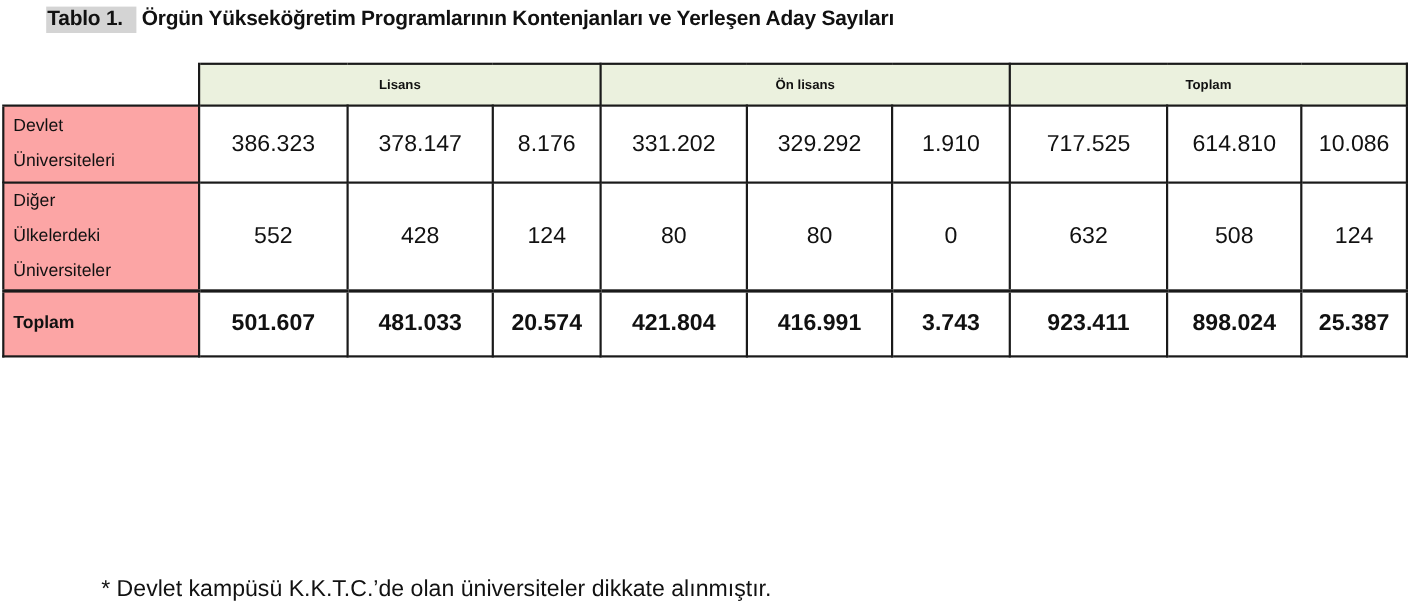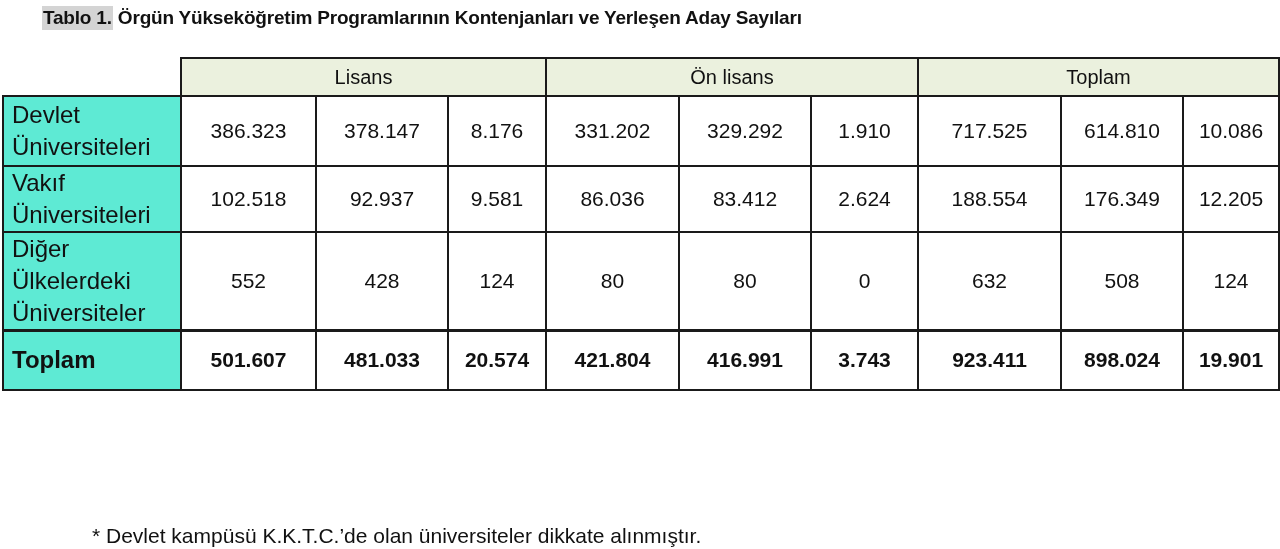--- a/index.html
+++ b/index.html
@@ -20,54 +20,54 @@
     left: 42px;
     top: 4px;
     font-size: 19px;
     font-weight: bold;
     line-height: 28px;
     white-space: nowrap;
     letter-spacing: -0.2px;
   }
   .title .tag {
     background: #d4d4d4;
-    padding: 1px 1px 2px 1px;
+    padding: 1px 12px 2px 1px;
   }
   table.data {
     position: absolute;
     left: 2px;
     top: 57px;
     border-collapse: collapse;
     table-layout: fixed;
     width: 1276px;
   }
   table.data td, table.data th {
     border: 2px solid #1a1a1a;
     padding: 0;
     text-align: center;
     vertical-align: middle;
     font-size: 21px;
     line-height: 24px;
   }
   table.data th {
     background: #ebf1de;
-    font-weight: normal;
-    font-size: 20px;
+    font-weight: bold;
+    font-size: 12px;
   }
   table.data td.empty-corner {
     border: none;
     border-right: 2px solid #1a1a1a;
     border-bottom: 2px solid #1a1a1a;
     background: #fff;
   }
   table.data td.row-label {
-    background: #5eead4;
+    background: #fca5a5;
     text-align: left;
     padding-left: 8px;
-    font-size: 24px;
+    font-size: 16px;
     line-height: 32px;
   }
   table.data tr.total-row td {
     font-weight: bold;
     border-top: 3px solid #1a1a1a;
   }
   table.data tr.total-row td.row-label {
     font-weight: bold;
   }
   .footnote {
@@ -116,35 +116,20 @@
     <td>378.147</td>
     <td>8.176</td>
     <td>331.202</td>
     <td>329.292</td>
     <td>1.910</td>
     <td>717.525</td>
     <td>614.810</td>
     <td>10.086</td>
   </tr>
 
-  <tr style="height:66px">
-    <td class="row-label">
-      <div>Vakıf</div>
-      <div>Üniversiteleri</div>
-    </td>
-    <td>102.518</td>
-    <td>92.937</td>
-    <td>9.581</td>
-    <td>86.036</td>
-    <td>83.412</td>
-    <td>2.624</td>
-    <td>188.554</td>
-    <td>176.349</td>
-    <td>12.205</td>
-  </tr>
 
 
   <tr style="height:98px">
     <td class="row-label">
       <div>Diğer</div>
       <div>Ülkelerdeki</div>
       <div>Üniversiteler</div>
     </td>
     <td>552</td>
     <td>428</td>
@@ -160,18 +145,18 @@
   <tr class="total-row" style="height:59px">
     <td class="row-label">Toplam</td>
     <td>501.607</td>
     <td>481.033</td>
     <td>20.574</td>
     <td>421.804</td>
     <td>416.991</td>
     <td>3.743</td>
     <td>923.411</td>
     <td>898.024</td>
-    <td>19.901</td>
+    <td>25.387</td>
   </tr>
 </tbody>
   </table>
 
 <div class="footnote">* Devlet kampüsü K.K.T.C.’de olan üniversiteler dikkate alınmıştır.</div>
 
 </body></html>

